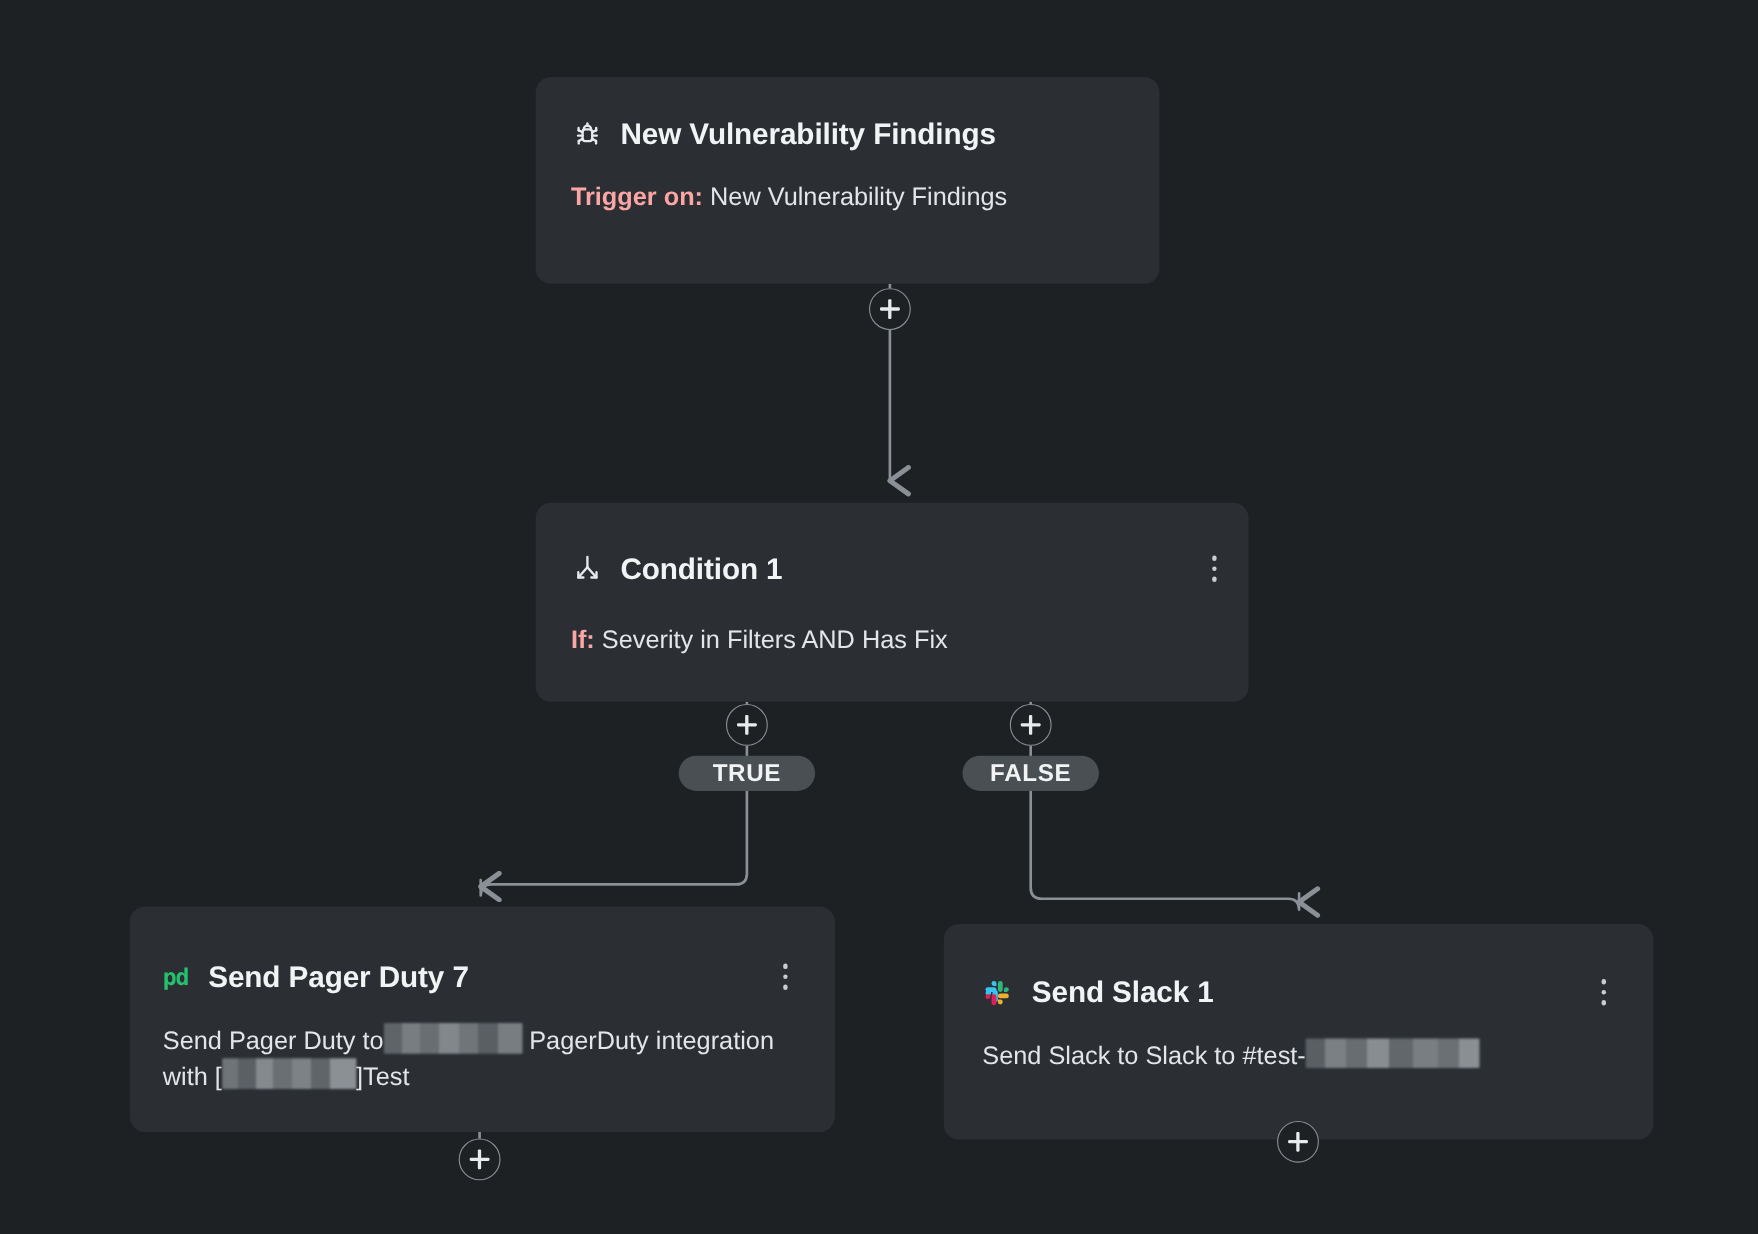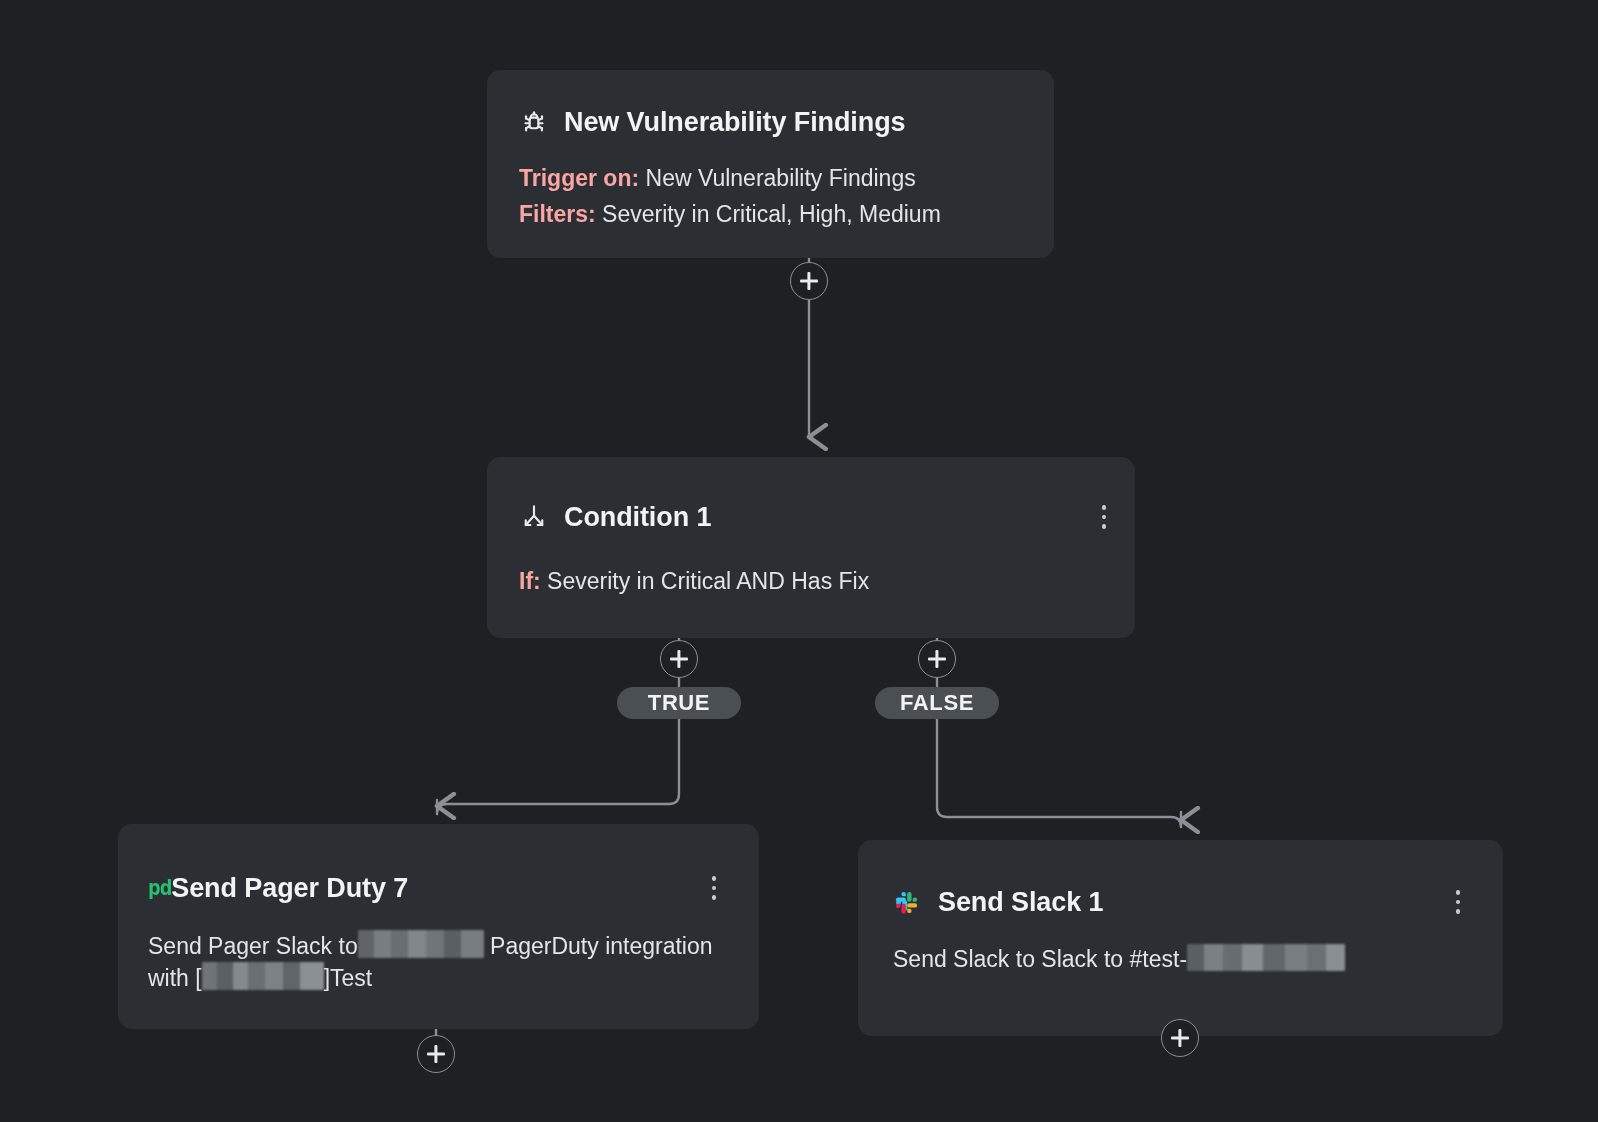--- a/index.html
+++ b/index.html
@@ -111,21 +111,21 @@
   #node-condition .node-body { margin-top: 24px; }
 
   
   #node-pagerduty {
     left: 118px;
     top: 824px;
     width: 641px;
     height: 205px;
     padding: 44px 32px 0 30px;
   }
-  #node-pagerduty .node-header { height: 40px; gap: 0; }
+  #node-pagerduty .node-header { height: 40px; gap: 18px; }
   #node-pagerduty .node-body { margin-top: 22px; line-height: 31px; }
 
   
   #node-slack {
     left: 858px;
     top: 840px;
     width: 645px;
     height: 196px;
     padding: 42px 32px 0 35px;
   }
@@ -295,24 +295,20 @@
           <path d="M18.3 16.9 V18.7"></path>
         </svg>
       </span>
       <span class="node-title">New Vulnerability Findings</span>
     </div>
     <div class="node-body">
       <div>
         <b>Trigger on:</b>
         <span>New Vulnerability Findings</span>
       </div>
-      <div>
-        <b>Filters:</b>
-        <span>Severity in Critical, High, Medium</span>
-      </div>
     </div>
   </div>
 
   <div class="node" id="node-condition">
     <div class="node-header">
       <span class="node-icon">
         <svg width="30" height="30" viewBox="0 0 24 24" fill="none" stroke="#e8eaed" stroke-width="1.7" stroke-linecap="round" stroke-linejoin="round">
           <path d="M12 3.5 V11"></path>
           <path d="M12 11 L5.4 18.4"></path>
           <path d="M12 11 L18.6 18.4"></path>
@@ -322,36 +318,36 @@
       </span>
       <span class="node-title">Condition 1</span>
       <span class="kebab">
         <i></i>
         <i></i>
         <i></i>
       </span>
     </div>
     <div class="node-body">
       <b>If:</b>
-      <span>Severity in Critical AND Has Fix</span>
+      <span>Severity in Filters AND Has Fix</span>
     </div>
   </div>
 
   <div class="node" id="node-pagerduty">
     <div class="node-header">
       <span class="node-icon pd-logo">pd</span>
       <span class="node-title">Send Pager Duty 7</span>
       <span class="kebab">
         <i></i>
         <i></i>
         <i></i>
       </span>
     </div>
     <div class="node-body">
-      <span>Send Pager Slack to</span><span class="redact" style="width:126px;height:28px;"></span> <span>PagerDuty integration with [</span><span class="redact r2" style="width:122px;height:28px;"></span><span>]Test</span>
+      <span>Send Pager Duty to</span><span class="redact" style="width:126px;height:28px;"></span> <span>PagerDuty integration with [</span><span class="redact r2" style="width:122px;height:28px;"></span><span>]Test</span>
     </div>
   </div>
 
   <div class="node" id="node-slack">
     <div class="node-header">
       <span class="node-icon">
         <svg width="27" height="27" viewBox="0 0 122 122">
 
           <path fill="#36c5f0" d="M36 62a11 11 0 1 1-11-11h11v11z"></path>
           <path fill="#36c5f0" d="M42 62a11 11 0 0 1 22 0v27a11 11 0 0 1-22 0V62z" transform="rotate(180 53 75)"></path>

